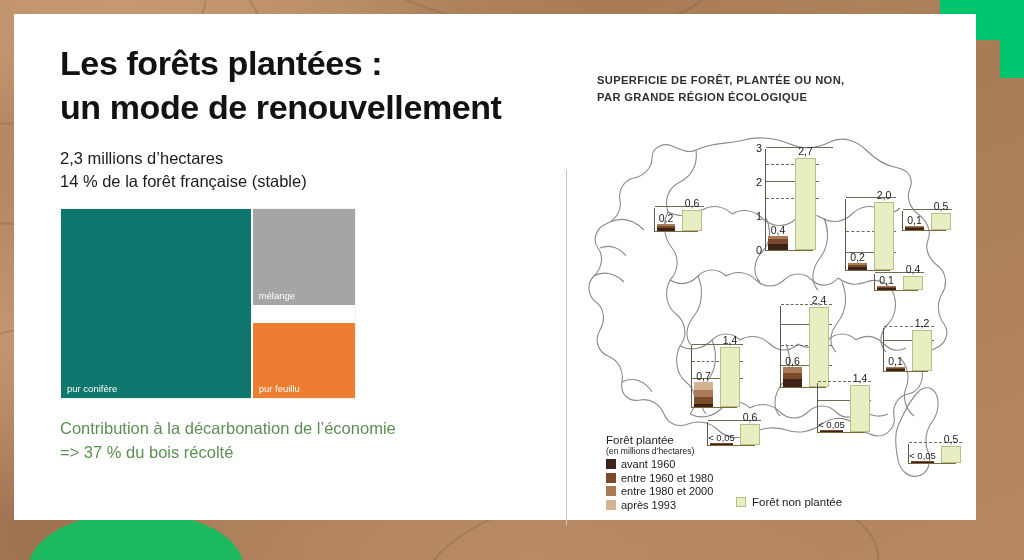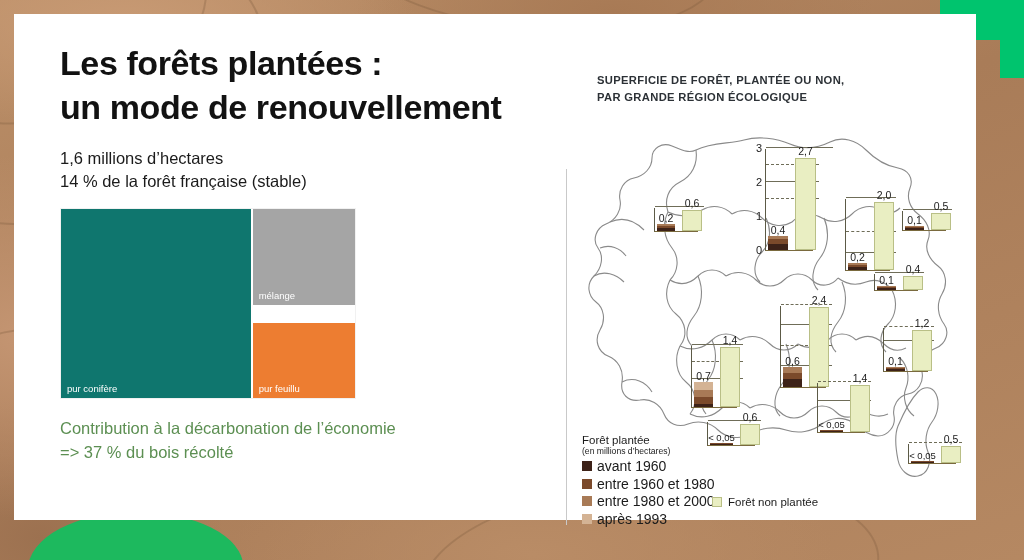--- a/index.html
+++ b/index.html
@@ -130,26 +130,26 @@
     white-space: nowrap; left: 50%; transform: translateX(-50%);
   }
   .bar-val.tiny { font-size: 9.5px; }
   .axis-ticks { position: absolute; right: 100%; bottom: 0; width: 18px; height: 100%; }
   .axis-tick {
     position: absolute; right: 4px; font-size: 11px; color: #1c1c1c;
     transform: translateY(50%);
   }
 
   
-  #map-legend { position: absolute; left: 568px; top: 420px; width: 250px; }
+  #map-legend { position: absolute; left: 592px; top: 420px; width: 250px; }
   #legend-title { font-size: 11.5px; color: #1b1b1b; font-weight: normal; }
   #legend-sub { font-size: 8.6px; color: #1b1b1b; margin-top: 0; margin-bottom: 2px; }
   .legend-row { display: flex; align-items: center; gap: 5px; margin-top: 1.5px; }
   .legend-swatch { width: 10px; height: 10px; flex: none; }
-  .legend-label { font-size: 14px; color: #1b1b1b; }
+  .legend-label { font-size: 11px; color: #1b1b1b; }
   #legend-unplanted {
     position: absolute; left: 130px; top: 62px;
     display: flex; align-items: center; gap: 6px;
   }
   #legend-unplanted .legend-swatch { background: #e9eec2; border: 1px solid #b9bf86; }
   #legend-unplanted .legend-label { font-size: 11.5px; }
 </style>
 </head>
 <body>
 
@@ -163,21 +163,21 @@
 
 <div id="green-top-right"></div>
 <div id="green-right-bar"></div>
 <div id="green-bottom-left"></div>
 
 <div id="slide">
 
   <div id="left-col">
     <div id="page-title">Les forêts plantées :
 un mode de renouvellement</div>
-    <div id="subtitle-block">1,6 millions d’hectares
+    <div id="subtitle-block">2,3 millions d’hectares
 14 % de la forêt française (stable)</div>
 
     <div id="treemap">
       <div class="tm-cell" id="tm-coniferous">
         <span class="tm-label">pur conifère</span>
       </div>
       <div id="tm-right">
         <div class="tm-cell" id="tm-mixed">
           <span class="tm-label">mélange</span>
         </div>

